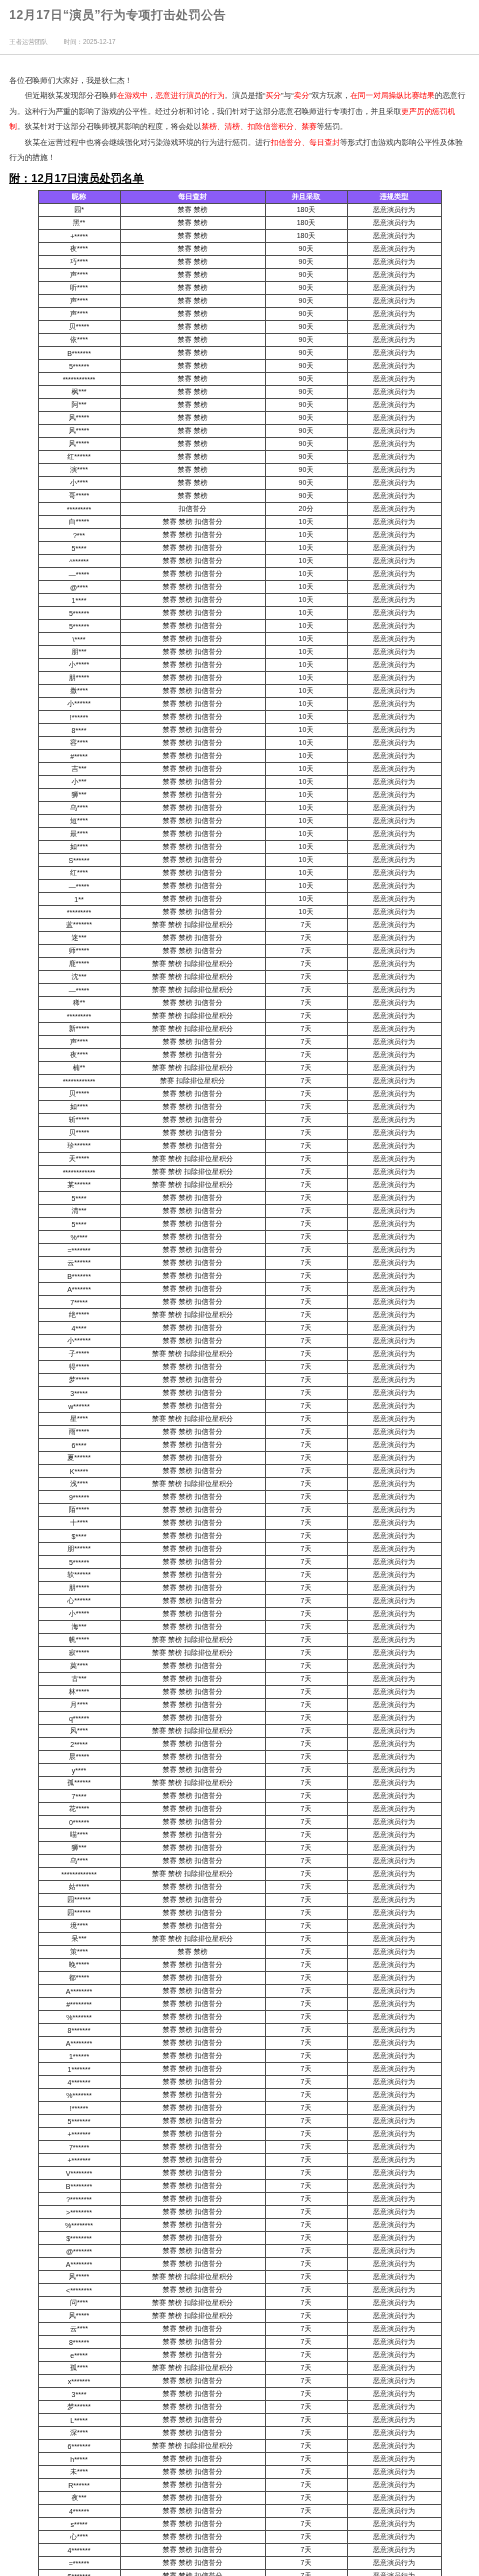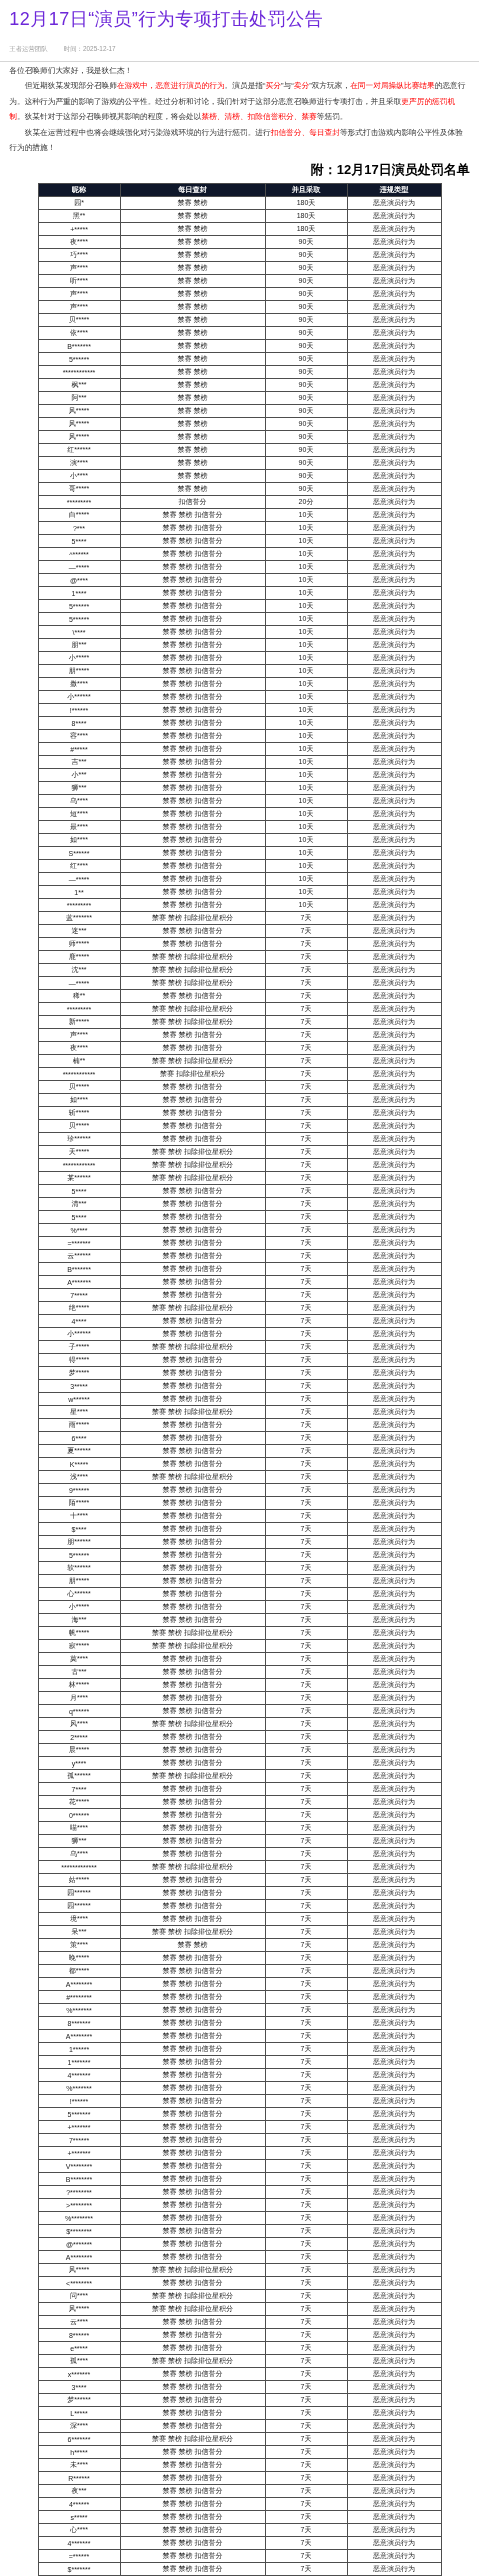--- a/index.html
+++ b/index.html
@@ -1,28 +1,28 @@
 <!DOCTYPE html>
 <html style="font-size:8.2px"><head>
 <meta charset="utf-8">
 <style>
   html,body{margin:0;padding:0;background:#fff;}
   body{width:479px;min-height:2750px;font-family:"Liberation Sans","DejaVu Sans",sans-serif;color:#333;}
   .page{padding:0 9.3px;}
-  h1.title{font-size:18px;font-weight:400;color:#6d28d9;margin:7.2px 0 0 0;letter-spacing:0.5px;}
+  h1.title{font-size:12px;font-weight:700;color:#737373;margin:7.2px 0 0 0;letter-spacing:0.5px;}
   .byline{margin-top:13.4px;font-size:6.4px;color:#9a9a9a;}
   .byline .time{margin-left:14.4px;}
   hr.divider{border:none;border-top:0.5px solid #d6d6d6;margin:7.2px -9.3px 0 -9.3px;}
-  #intro{margin-top:1px;}
+  #intro{margin-top:18px;}
   p.para{margin:0;font-size:7.7px;line-height:15.5px;color:#333;}
   p.para.indent{text-indent:2em;}
   .red{color:#FF0000;}
-  .table-caption{text-align:right;font-weight:700;font-size:13px;color:#000;margin:5.2px 0 4.1px 0;}
+  .table-caption{text-align:left;font-weight:700;font-size:11px;color:#000;margin:5.2px 0 4.1px 0;text-decoration:underline;}
   table.punish{border-collapse:collapse;table-layout:fixed;margin:0 auto;width:403px;}
-  table.punish th{background:#0f172a;color:#fff;font-weight:700;font-size:7.2px;height:12px;padding:0;border:0.5px solid #4d4d4d;}
+  table.punish th{background:#8b5cf6;color:#fff;font-weight:700;font-size:7.2px;height:12px;padding:0;border:0.5px solid #4d4d4d;}
   table.punish td{height:12px;font-size:7px;text-align:center;vertical-align:middle;border:0.5px solid #4d4d4d;padding:0 1px;color:#222;white-space:nowrap;overflow:hidden;}
 </style>
 </head>
 <body>
 
 <div class="page">
   <h1 class="title">12月17日“演员”行为专项打击处罚公告</h1>
   <div class="byline">
     <span>王者运营团队</span>
     <span class="time"><span>时间：</span><span>2025-12-17</span></span>

